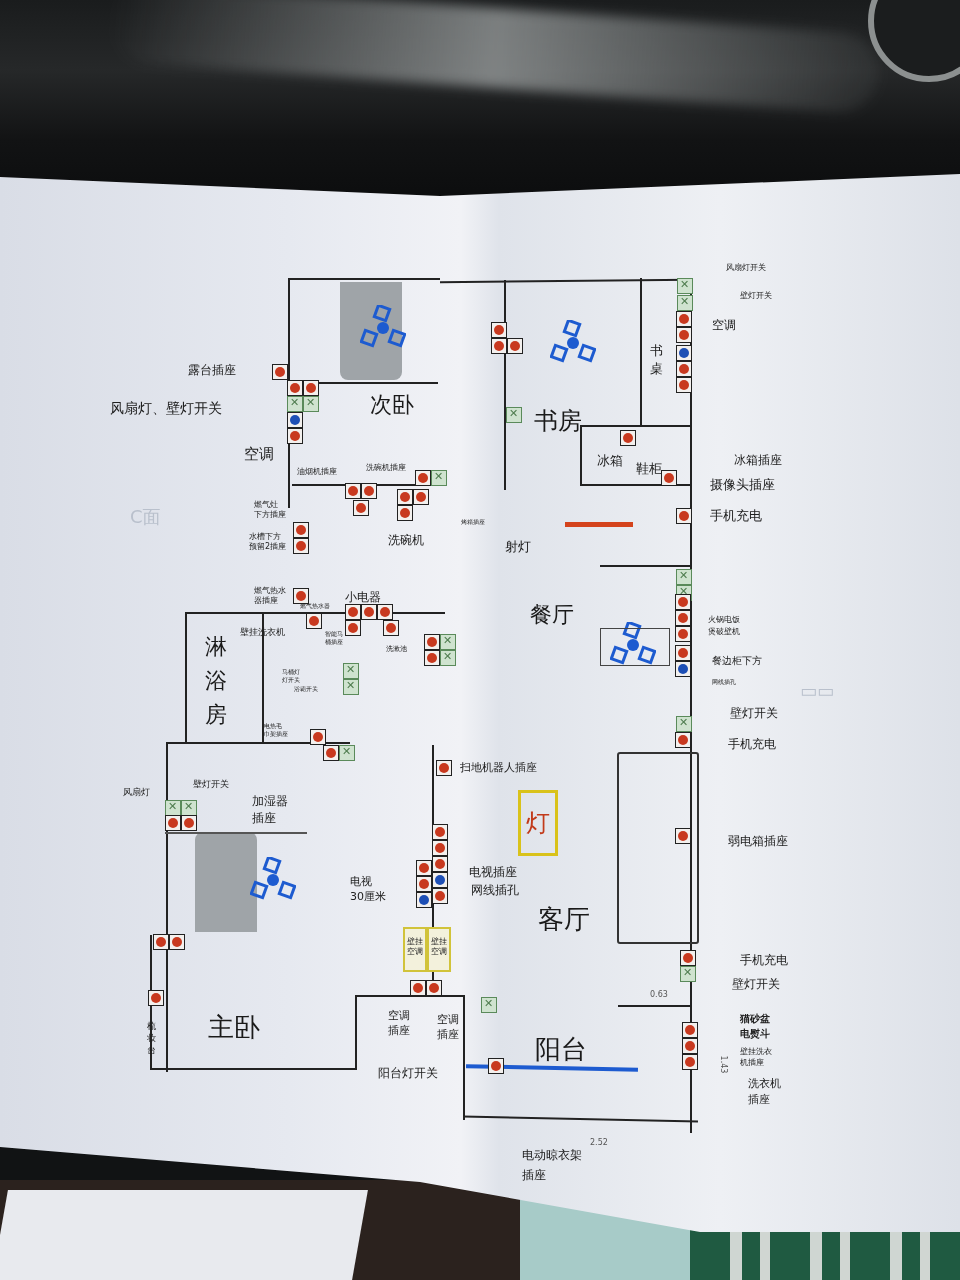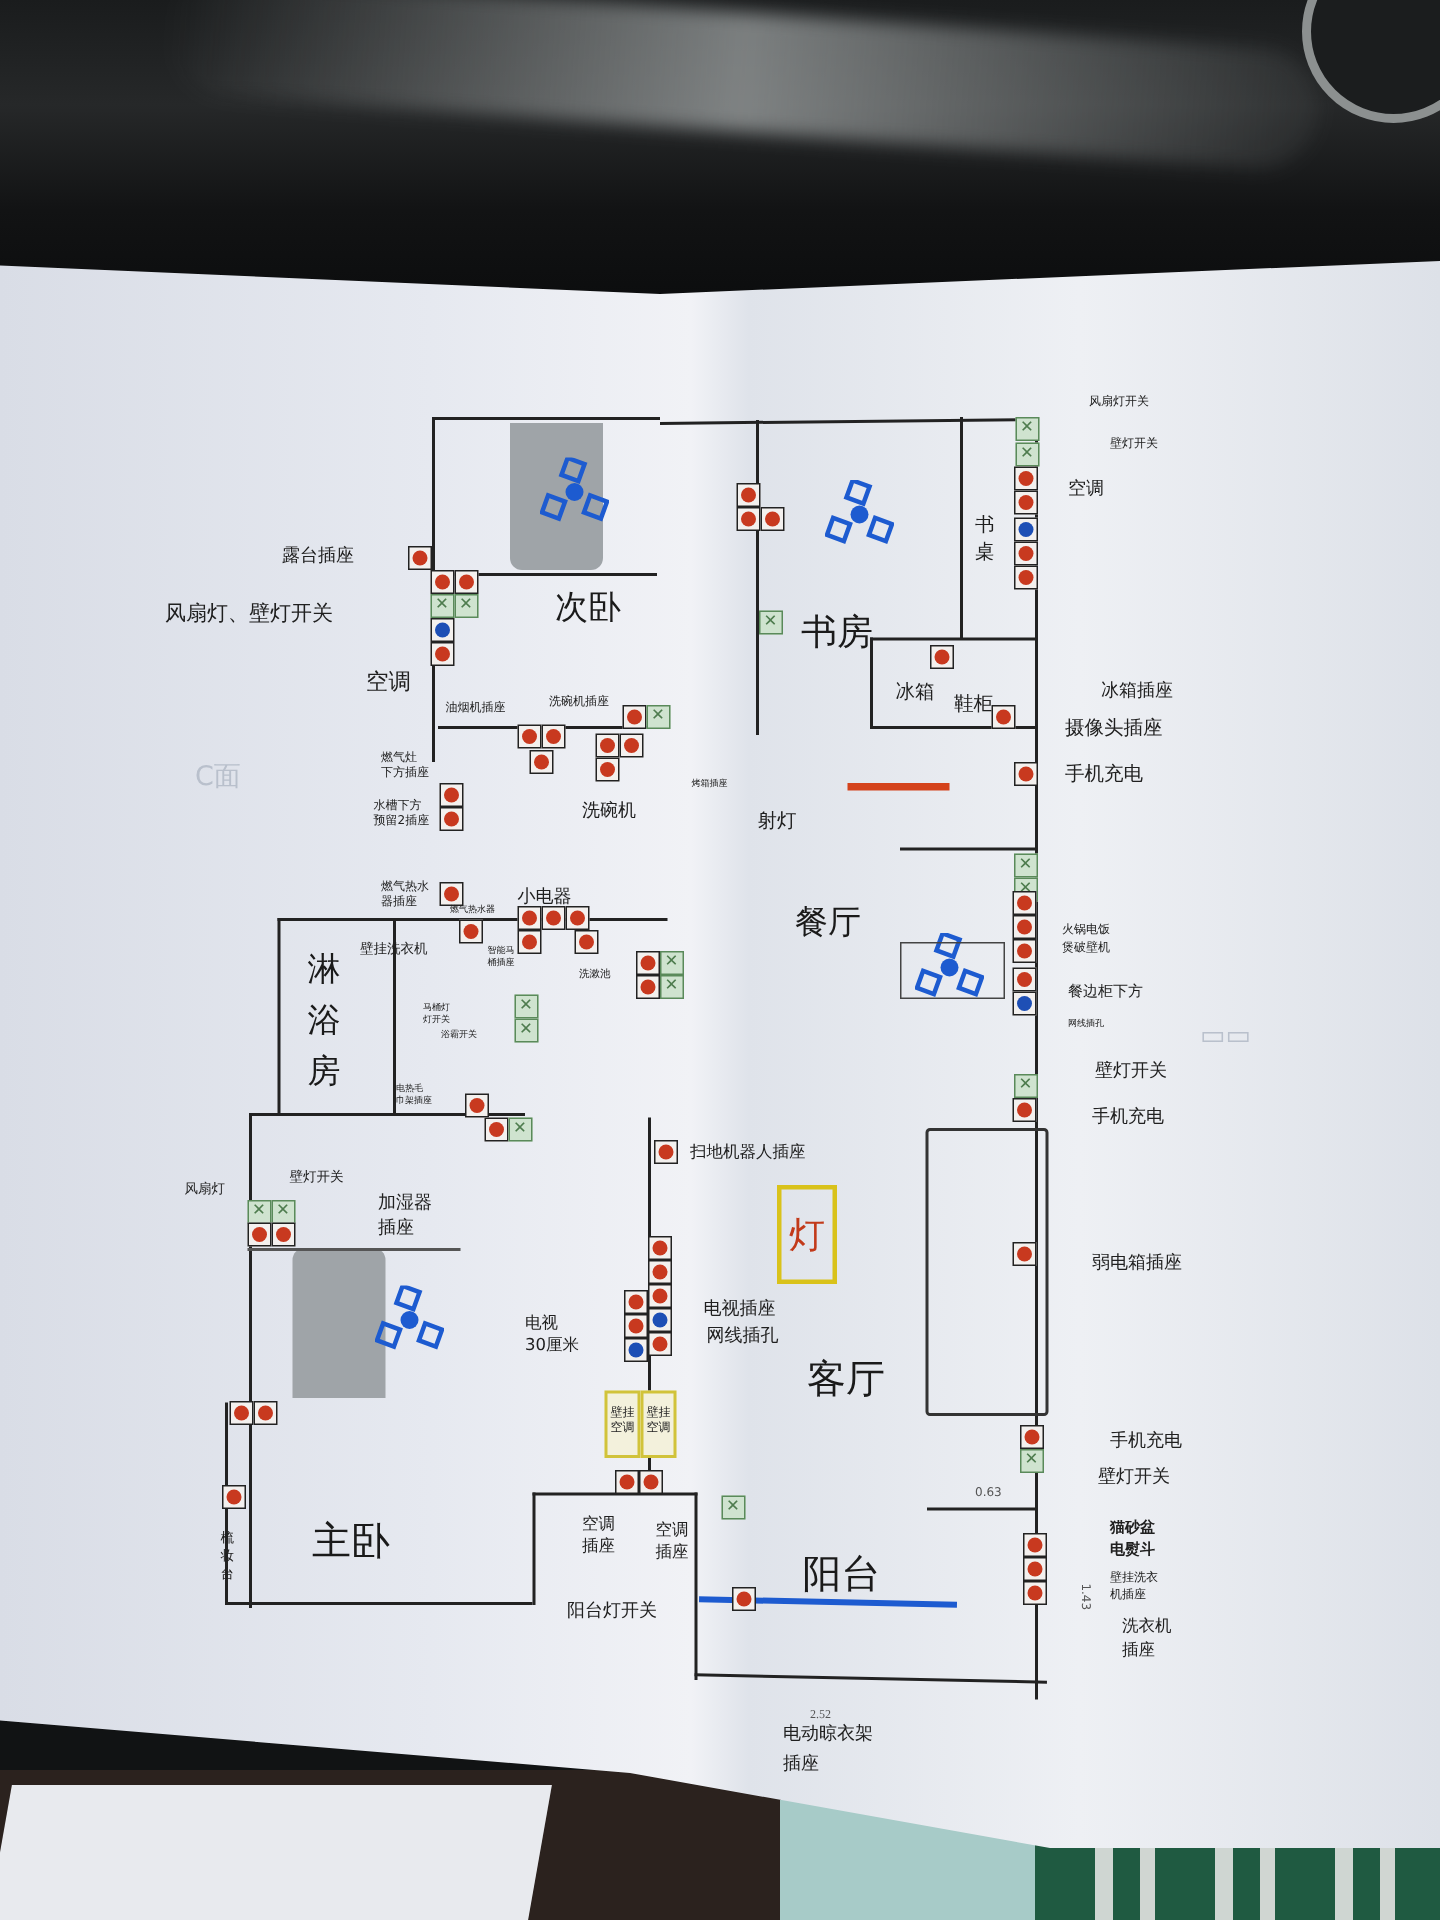--- a/index.html
+++ b/index.html
@@ -300,14 +300,14 @@
 电熨斗</div>
   <div class="lbl s" style="left:740px;top:1046px;white-space:pre;line-height:11px;">壁挂洗衣
 机插座</div>
   <div class="lbl" style="left:748px;top:1076px;white-space:pre;line-height:16px;font-size:11px;">洗衣机
 插座</div>
   <div class="lbl" style="left:522px;top:1145px;white-space:pre;line-height:20px;font-size:12px;">电动晾衣架
 插座</div>
 
   <div class="dim" style="left:650px;top:990px;">0.63</div>
   <div class="dim" style="left:715px;top:1060px;transform:rotate(90deg);">1.43</div>
-  <div class="dim" style="left:540px;top:1138px;font-family:Liberation Serif, serif;">2.52</div>
+  <div class="dim" style="left:590px;top:1138px;">2.52</div>
 </div>
 
 </body></html>

